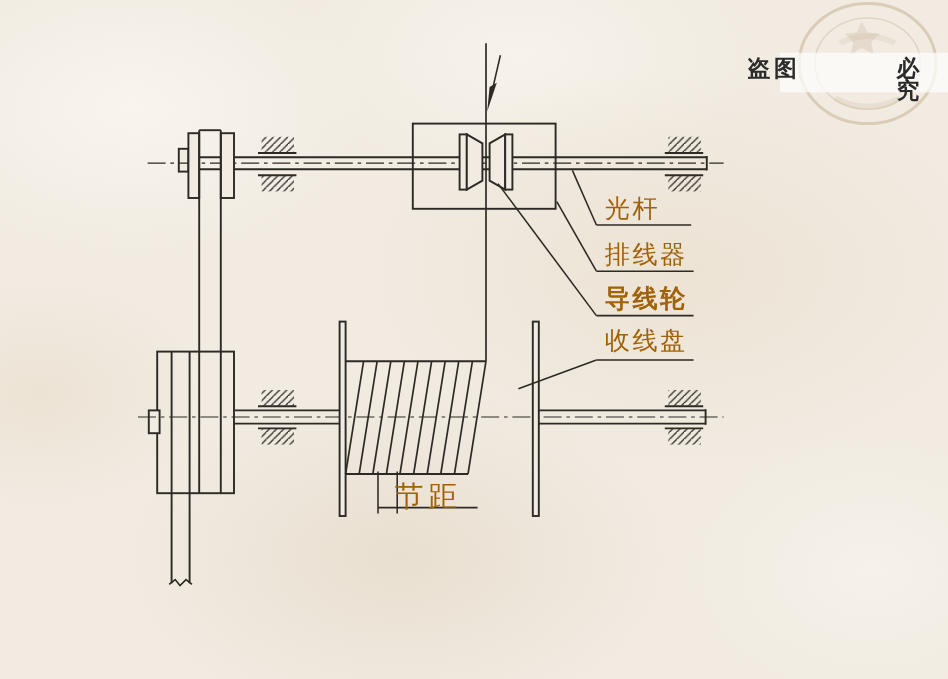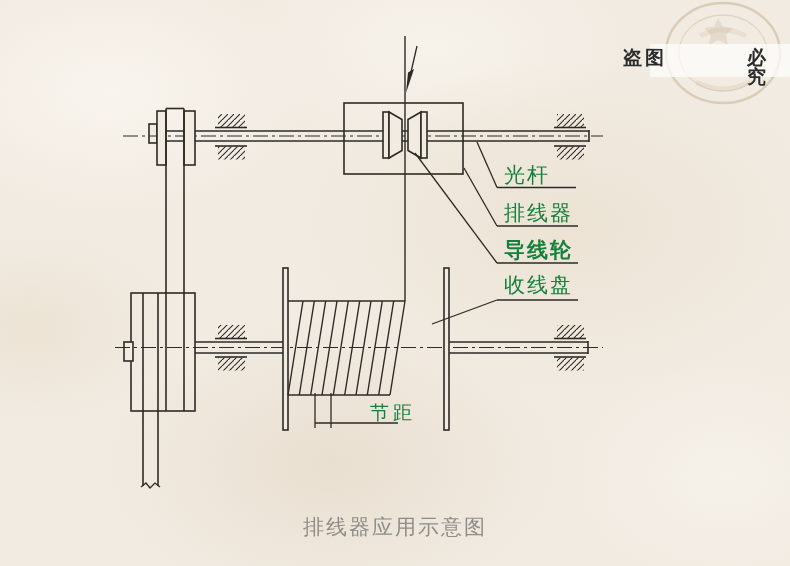--- a/index.html
+++ b/index.html
@@ -10,25 +10,25 @@
     background-image:
       radial-gradient(ellipse 320px 200px at 14% 16%, #f9f4ed 0%, rgba(249,244,237,0) 62%),
       radial-gradient(ellipse 420px 260px at 72% 40%, #ece3d4 0%, rgba(236,227,212,0) 64%),
       radial-gradient(ellipse 380px 240px at 42% 82%, #e9dfd0 0%, rgba(233,223,208,0) 60%),
       radial-gradient(ellipse 260px 190px at 92% 84%, #f6f1e9 0%, rgba(246,241,233,0) 60%),
       radial-gradient(ellipse 240px 160px at 4% 58%, #ece3d4 0%, rgba(236,227,212,0) 60%),
       radial-gradient(ellipse 300px 170px at 55% 8%, #f7f2ea 0%, rgba(247,242,234,0) 65%);
   }
   .stage{position:absolute;inset:0;}
   svg.linework{position:absolute;left:0;top:0;}
-  .txt{position:absolute;color:#15803d;font-size:21px;letter-spacing:2px;line-height:1;white-space:nowrap;}
+  .txt{position:absolute;color:#a16207;font-size:21px;letter-spacing:2px;line-height:1;white-space:nowrap;}
   .wm{position:absolute;top:48px;font-size:19px;font-weight:bold;color:#2b2b2b;letter-spacing:3px;line-height:1;}
   .wm-left{left:623px;}
   .wm-right{left:747px;}
-  .pitch{left:370px;top:403px;font-size:19px;letter-spacing:4px;}
+  .pitch{left:329px;top:403px;font-size:24px;letter-spacing:4px;}
   .caption{left:0;top:516px;width:790px;text-align:center;font-size:21px;color:#8e8c88;letter-spacing:2px;}
   .lbl1{left:504px;top:164px;}
   .lbl2{left:504px;top:202px;}
   .lbl3{left:504px;top:239px;font-weight:bold;}
   .lbl4{left:504px;top:276px;font-family:Liberation Mono, monospace;}
 </style>
 </head>
 <body>
 
 <div class="stage">
@@ -171,14 +171,13 @@
 
   <div class="wm wm-left">盗图</div>
   <div class="wm wm-right">必究</div>
 
   <div class="txt lbl1">光杆</div>
   <div class="txt lbl2">排线器</div>
   <div class="txt lbl3">导线轮</div>
   <div class="txt lbl4">收线盘</div>
   <div class="txt pitch">节距</div>
 
-  <div class="txt caption">排线器应用示意图</div>
 </div>
 
 </body></html>

